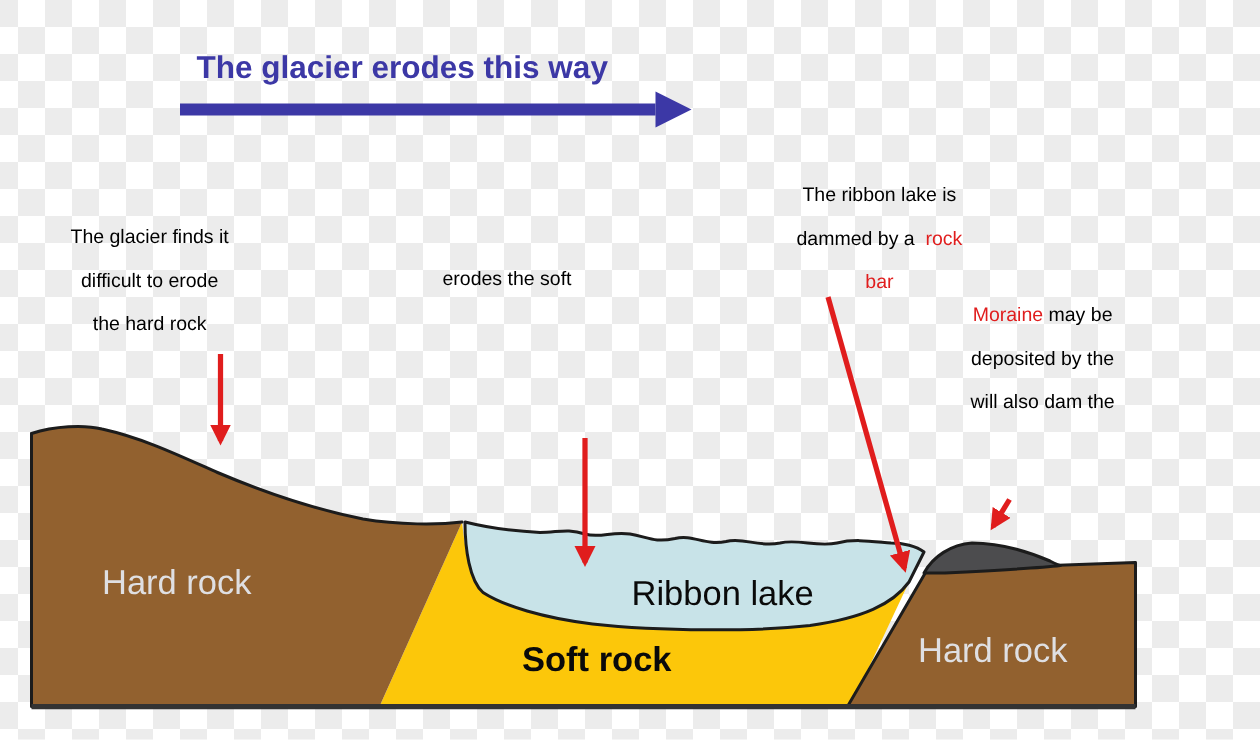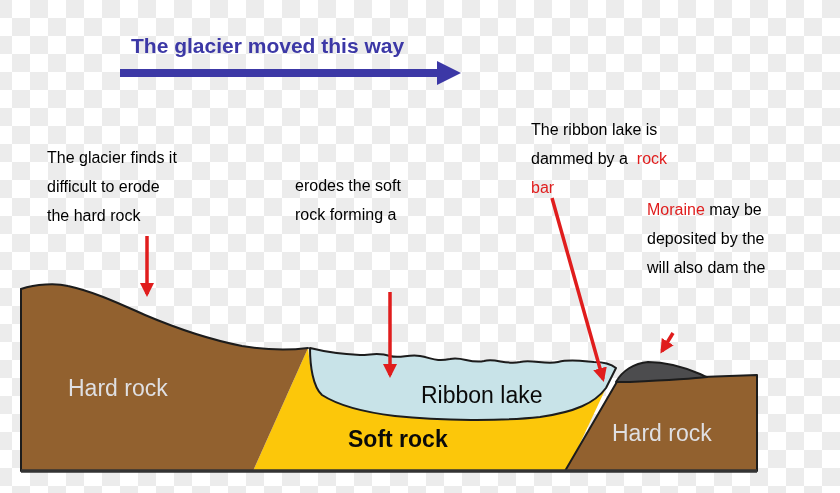--- a/index.html
+++ b/index.html
@@ -10,21 +10,21 @@
   #canvas{
     position:relative;width:840px;height:493px;overflow:hidden;
     background-color:#ffffff;
     background-image:
       linear-gradient(45deg,#ececec 25%,transparent 25%,transparent 75%,#ececec 75%),
       linear-gradient(45deg,#ececec 25%,transparent 25%,transparent 75%,#ececec 75%);
     background-size:36px 36px;
     background-position:12px 0px,30px 18px;
   }
   #diagram-svg{position:absolute;left:0;top:0;z-index:1;}
-  .txt{position:absolute;z-index:2;font-size:16px;line-height:29px;color:#000;}
+  .txt{position:absolute;z-index:2;font-size:13px;line-height:29px;color:#000;text-align:center;}
   .txt .line{white-space:pre;}
   .red{color:#e01d1d;font-weight:normal;}
   #title{
     position:absolute;z-index:2;left:131px;top:34px;
     font-size:21px;font-weight:bold;white-space:pre;
   }
   .outlined{stroke:#1c1c1c;stroke-width:2;stroke-linejoin:round;}
   .edge-only{fill:none;stroke:#1c1c1c;stroke-width:2;stroke-linecap:round;}
   .red-arrow{stroke-width:3.5;fill:none;}
   .baseline{stroke:#333333;stroke-width:3.5;}
@@ -95,31 +95,30 @@
     <line class="red-arrow" marker-end="url(#arrowR)" x1="390" y1="292" x2="390" y2="375" stroke="#e01d1d"></line>
     <line class="red-arrow" marker-end="url(#arrowR)" x1="552" y1="198" x2="603" y2="379" stroke="#e01d1d"></line>
     <line class="red-arrow" marker-end="url(#arrowR)" x1="673" y1="333" x2="662" y2="351" stroke="#e01d1d"></line>
 
     <text x="68" y="396" fill="#dfdfe2">Hard rock</text>
     <text x="421" y="403" fill="#0a0a0a">Ribbon lake</text>
     <text x="348" y="447" class="bold" fill="#0a0a0a">Soft rock</text>
     <text x="612" y="441" fill="#dfdfe2">Hard rock</text>
   </svg>
 
-  <div id="title" style="color:#3c38a6;">The glacier moved this way</div>
+  <div id="title" style="color:#3c38a6;">The glacier erodes this way</div>
 
   <div class="txt" style="left:47px;top:143px;">
     <div class="line">The glacier finds it</div>
     <div class="line">difficult to erode</div>
     <div class="line">the hard rock</div>
   </div>
 
   <div class="txt" style="left:295px;top:171px;">
     <div class="line">erodes the soft</div>
-    <div class="line">rock forming a</div>
   </div>
 
   <div class="txt" style="left:531px;top:115px;">
     <div class="line">The ribbon lake is</div>
     <div class="line"><span>dammed by a  </span><span class="red">rock</span></div>
     <div class="line"><span class="red">bar</span></div>
   </div>
 
   <div class="txt" style="left:647px;top:195px;">
     <div class="line"><span class="red">Moraine</span><span> may be</span></div>

